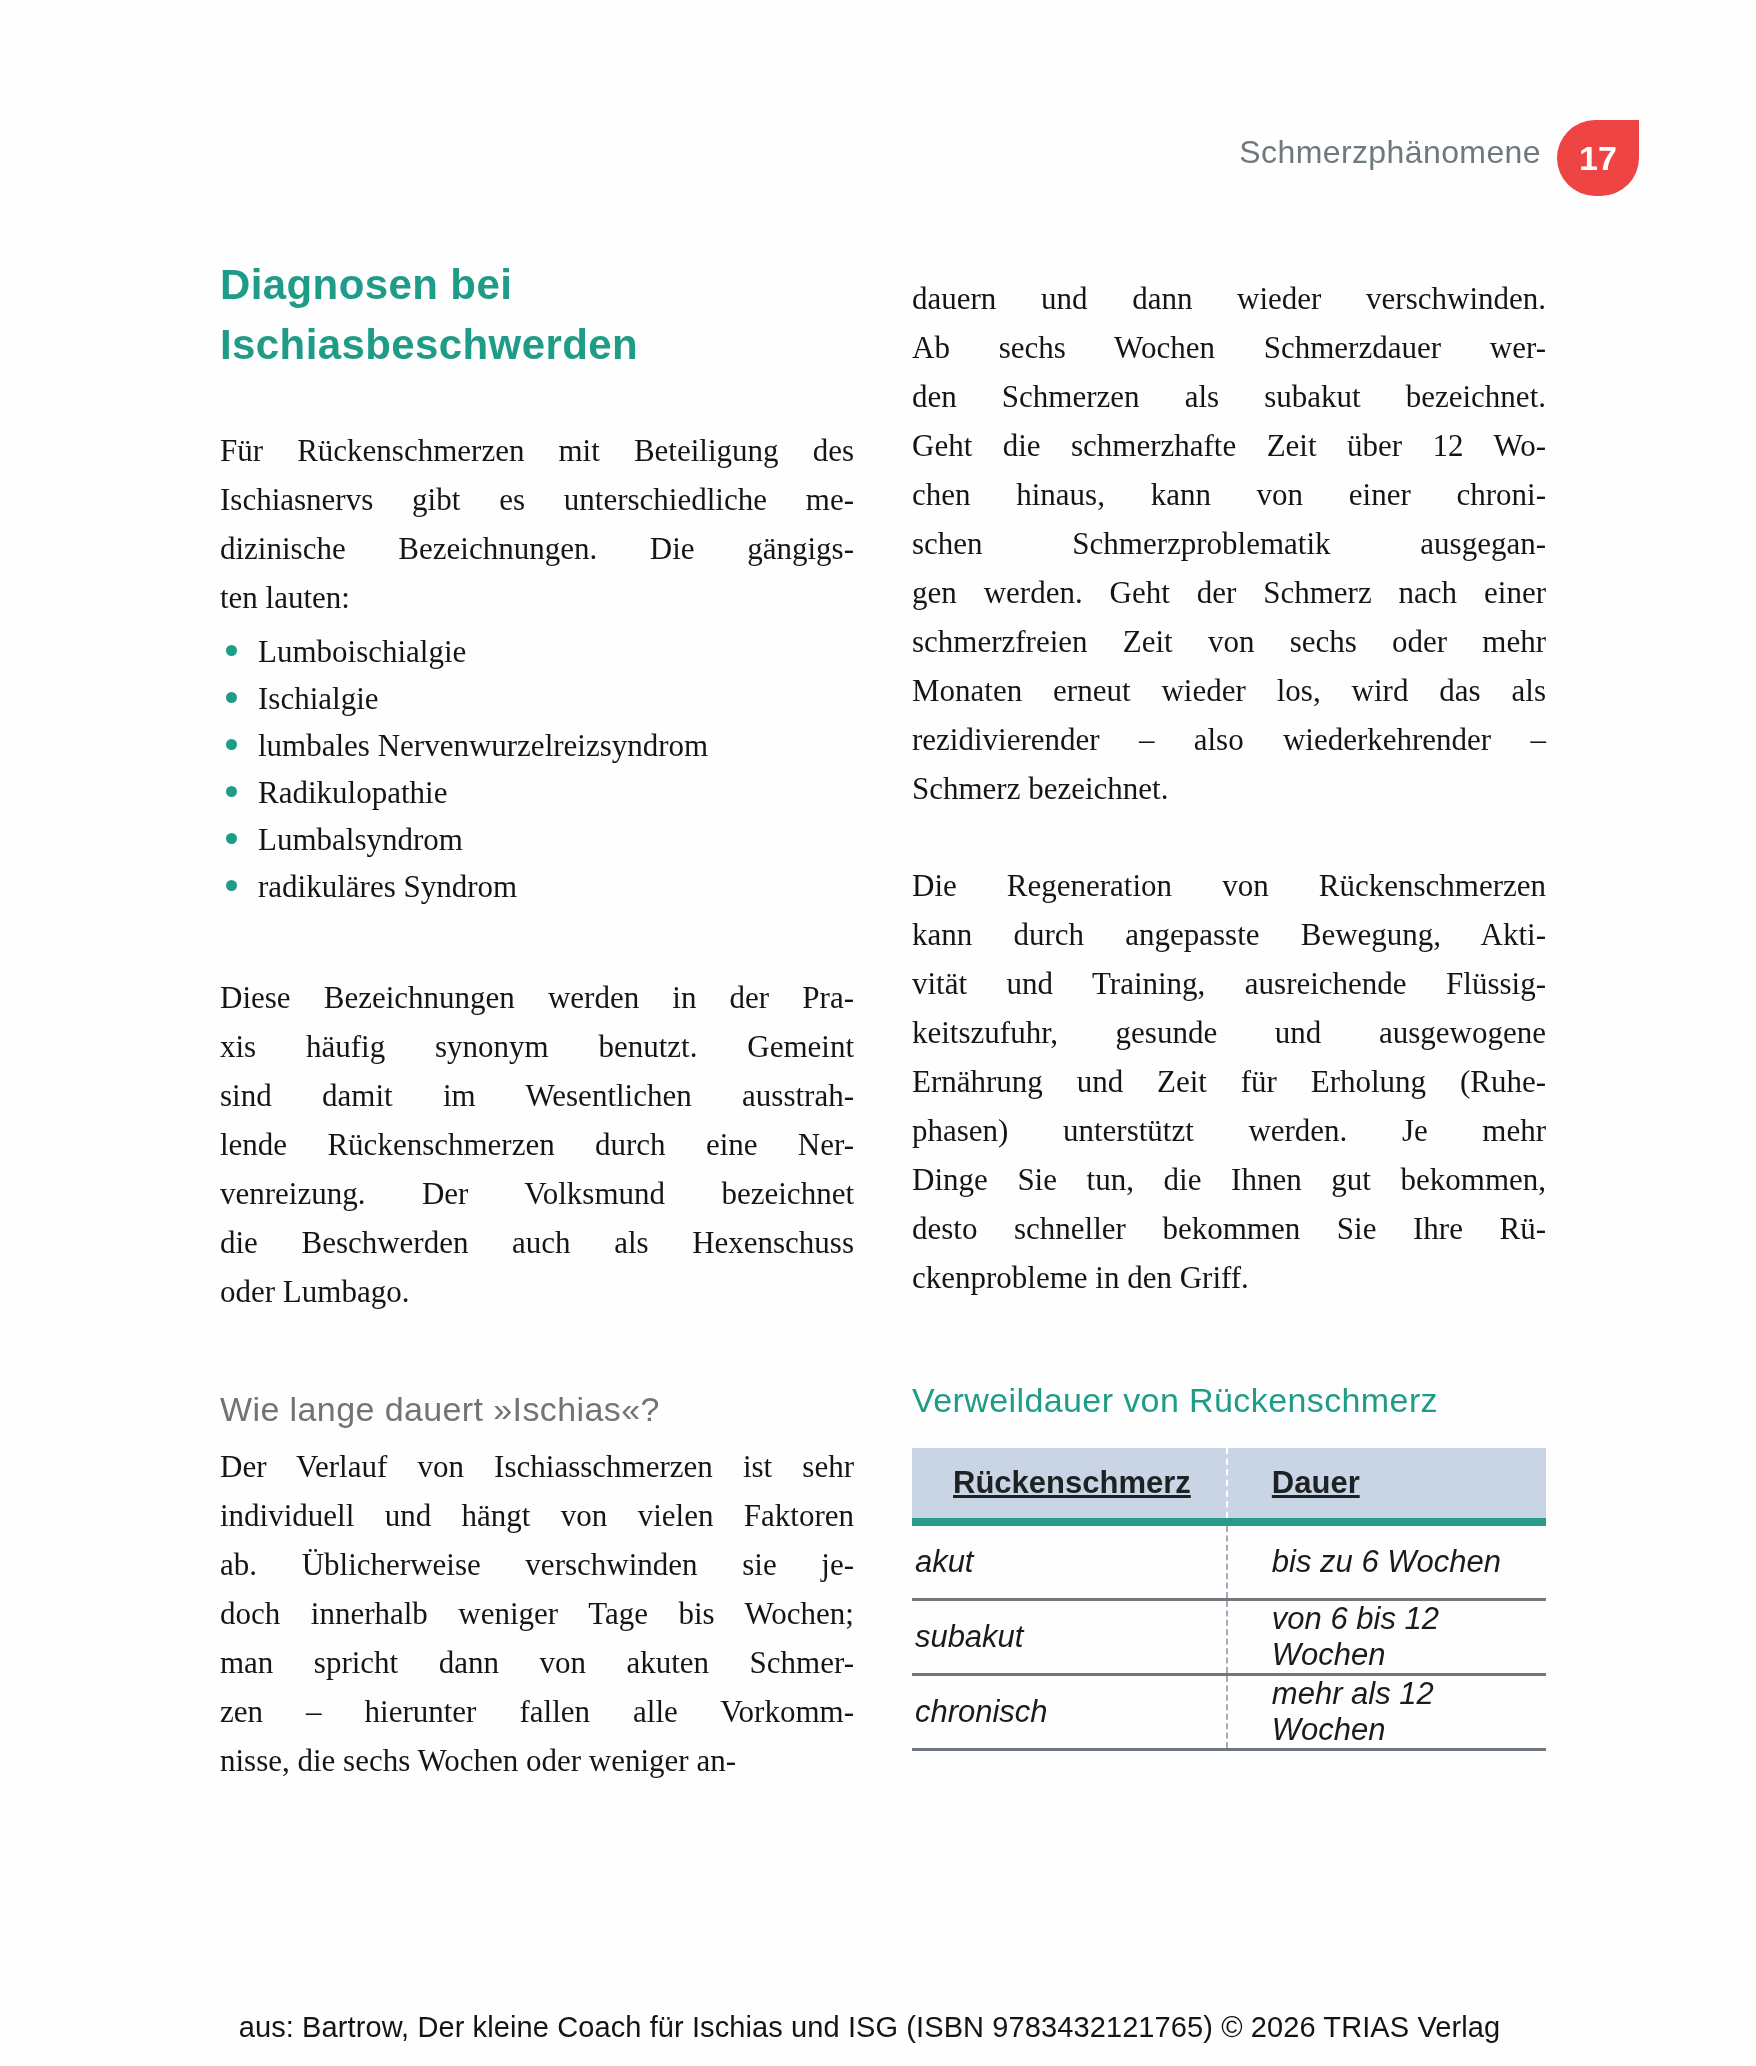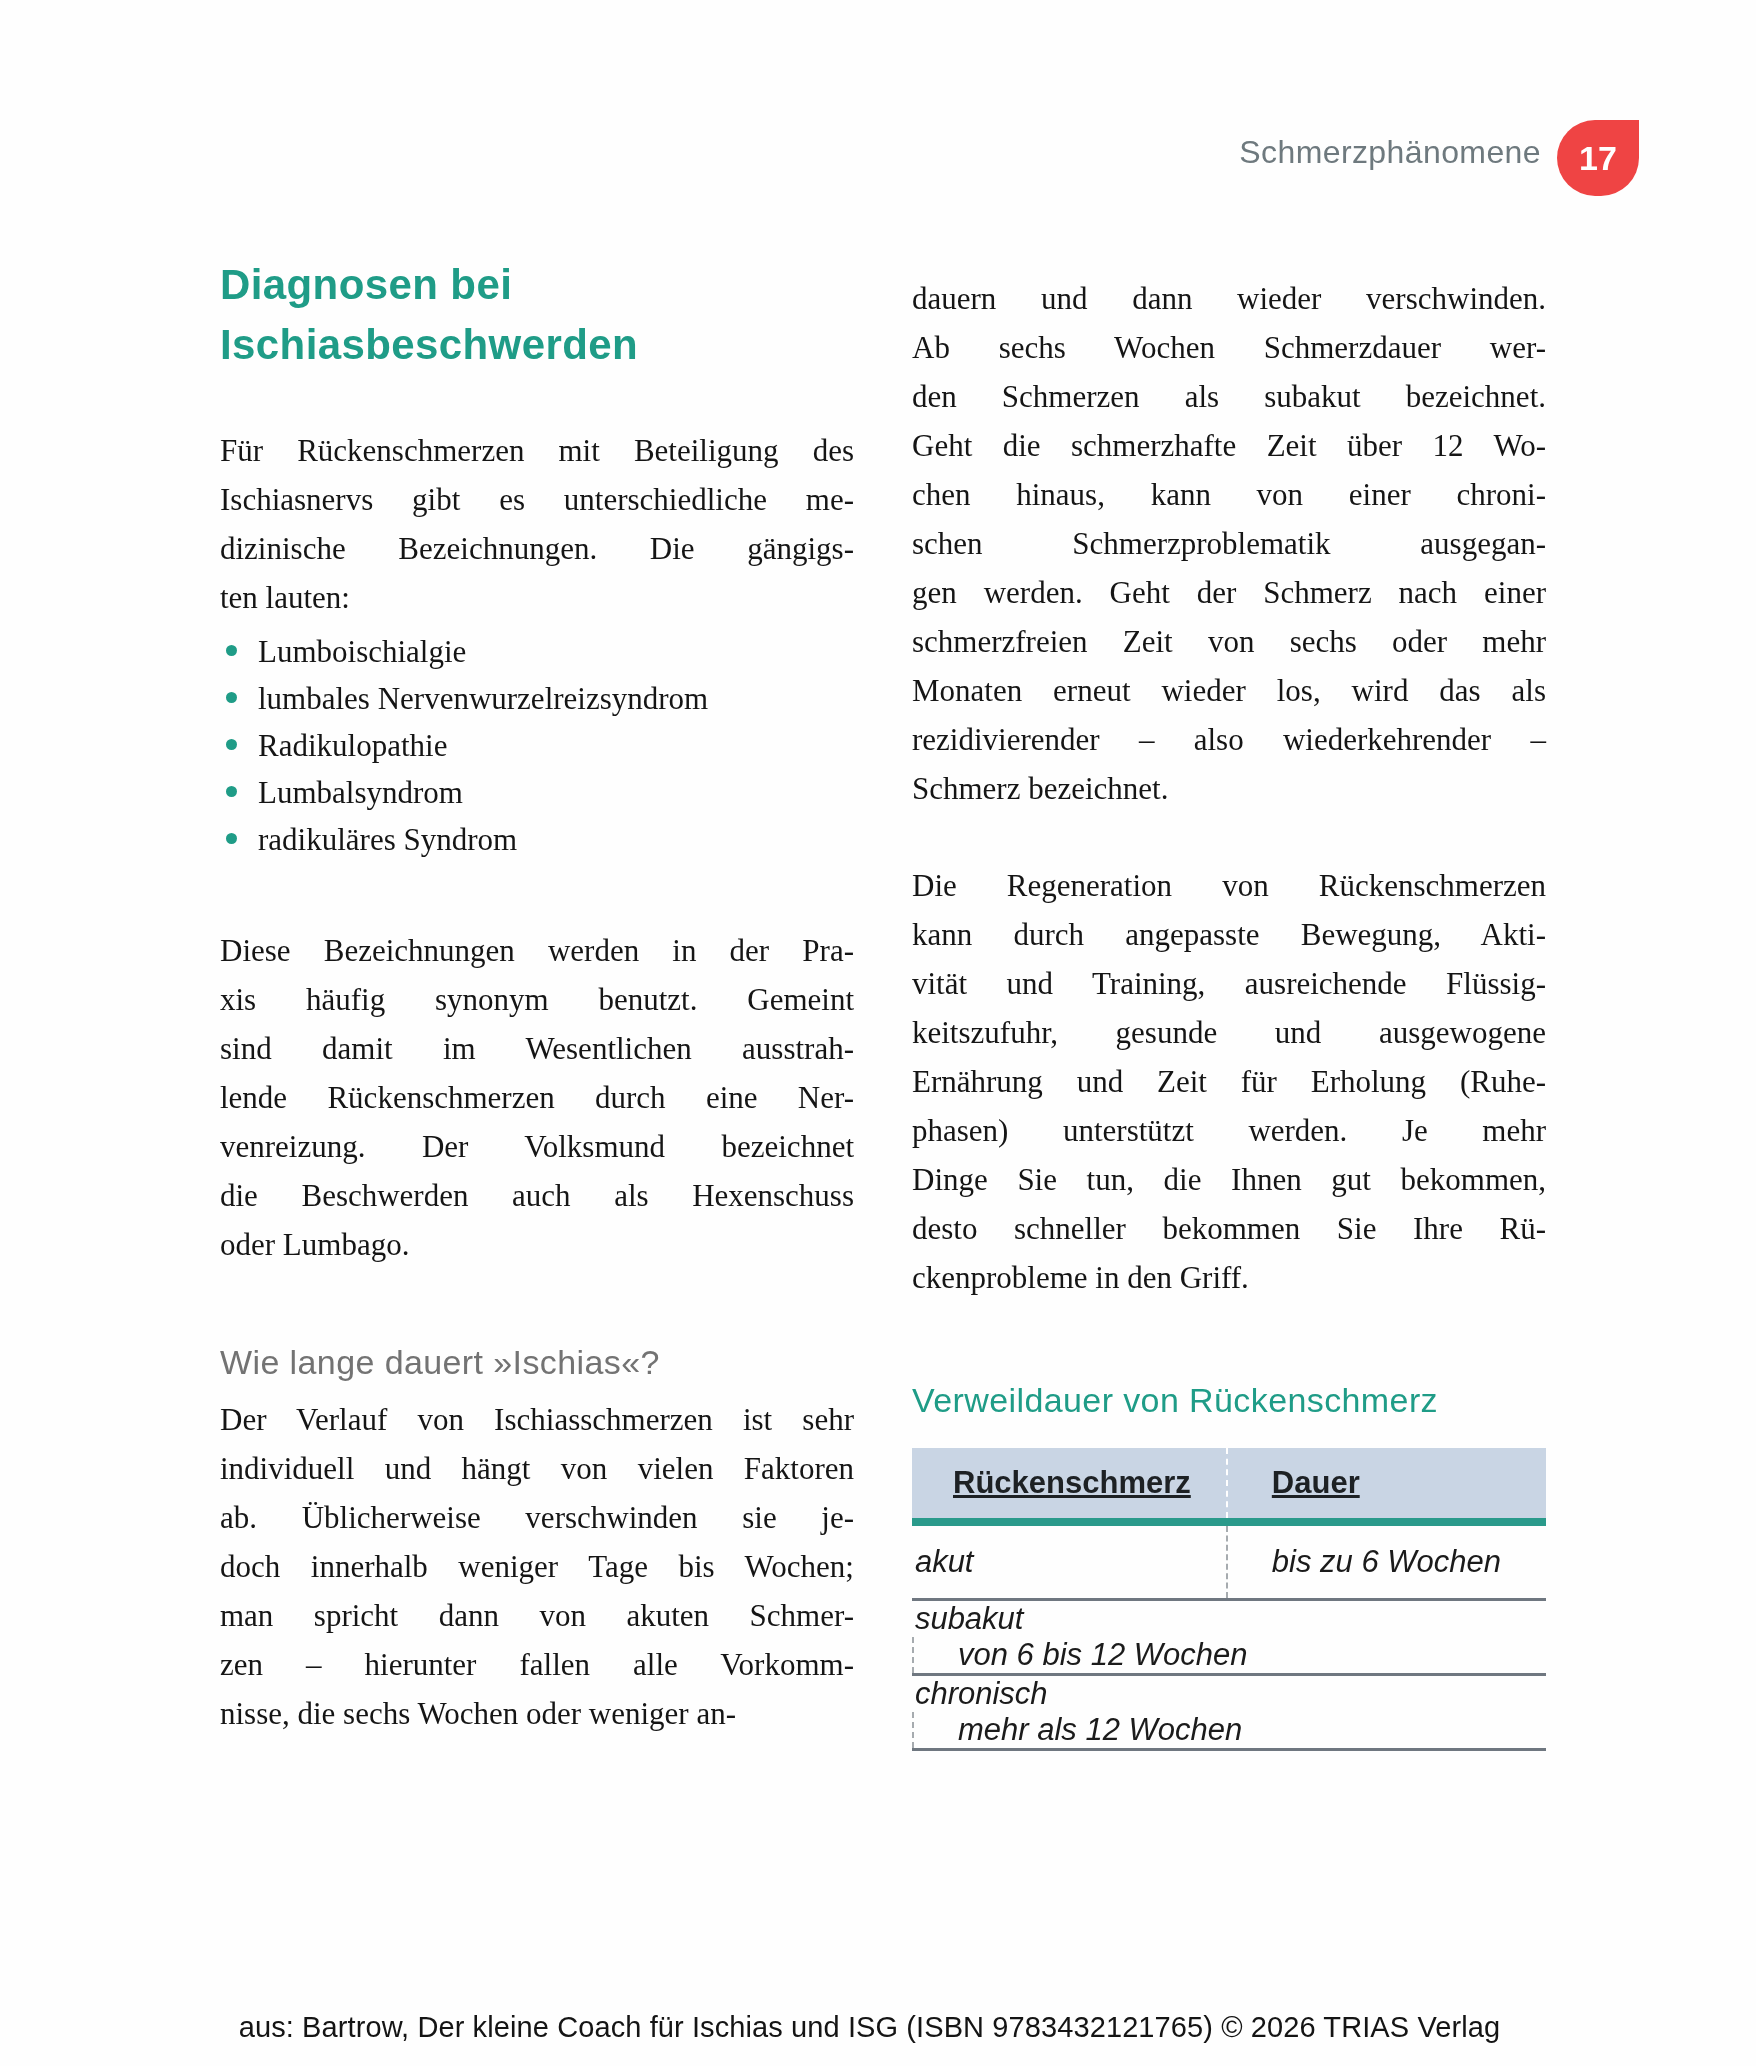--- a/index.html
+++ b/index.html
@@ -57,21 +57,21 @@
   }
   .table-head .th{
     display:flex;align-items:center;font-size:31px;font-weight:700;color:#1d2124;
     box-sizing:border-box;
     text-decoration:underline;
   }
   .th-0{width:49.5%;padding-left:41px;}
   .th-1{flex:1;padding-left:44px;border-left:2.9px dashed #ffffff;}
   .table-body{border-bottom:3.7px solid #6f7780;}
   .table-body .table-row{display:flex;height:72px;font-style:italic;}
-  .table-body .table-row + .table-row{border-top:3.7px solid #6f7780;flex-direction:column;}
+  .table-body .table-row + .table-row{border-top:3.7px solid #6f7780;}
   .table-row-cell{
     display:flex;align-items:center;font-size:31px;color:#1b1b1b;box-sizing:border-box;
     font-family:"Liberation Sans",sans-serif;
   }
   .table-row .cell0{width:49.5%;padding-left:2.9px;}
   .table-row .cell1{flex:1;padding-left:44px;border-left:2.9px dashed #a6abaf;}
   
   .footer-credit{
     position:absolute;top:2011px;left:0;width:1683px;text-align:center;
     font-size:29px;color:#141414;letter-spacing:0.1px;padding-left:28px;
@@ -95,20 +95,21 @@
 
     <div class="para para-1">
         <div class="line">Für Rückenschmerzen mit Beteiligung des</div>
         <div class="line">Ischiasnervs gibt es unterschiedliche me-</div>
         <div class="line">dizinische Bezeichnungen. Die gängigs-</div>
         <div class="line">ten lauten:</div>
       </div>
 
     <div class="bullet-list">
         <div class="bullet-item">Lumboischialgie</div>
+        <div class="bullet-item">Ischialgie</div>
         <div class="bullet-item">lumbales Nervenwurzelreizsyndrom</div>
         <div class="bullet-item">Radikulopathie</div>
         <div class="bullet-item">Lumbalsyndrom</div>
         <div class="bullet-item">radikuläres Syndrom</div>
       </div>
 
     <div class="para para-2">
         <div class="line">Diese Bezeichnungen werden in der Pra-</div>
         <div class="line">xis häufig synonym benutzt. Gemeint</div>
         <div class="line">sind damit im Wesentlichen ausstrah-</div>

